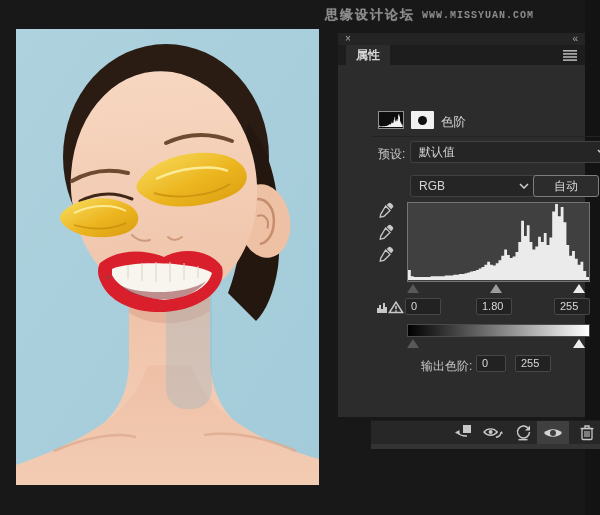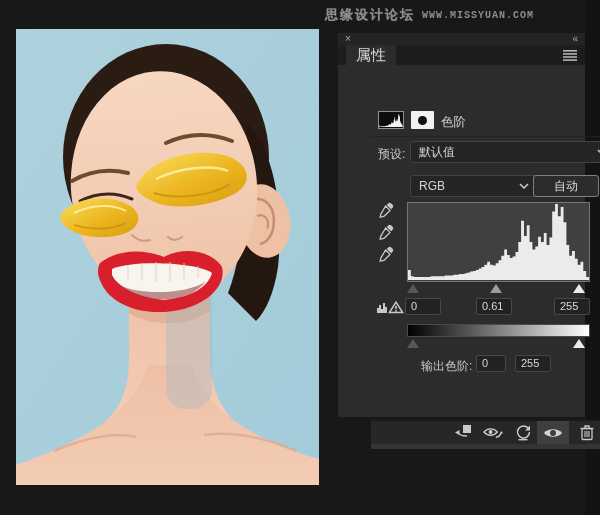--- a/index.html
+++ b/index.html
@@ -21,21 +21,21 @@
   
   .right-strip { position:absolute; left:585px; top:0; width:15px; height:515px; background:#131313; }
 
   
   .panel { position:absolute; left:338px; top:33px; width:247px; height:384px; background:#2c2c2c; }
   .panel-topbar { position:absolute; left:0; top:0; width:247px; height:12px; background:#242424; }
   .close-x { position:absolute; left:7px; top:0px; font-size:10px; line-height:12px; color:#a8a8a8; cursor:default; }
   .collapse { position:absolute; right:7px; top:0px; font-size:10px; line-height:12px; color:#a8a8a8; }
   .tabstrip { position:absolute; left:0; top:12px; width:247px; height:20px; background:#1d1d1d; }
   .tab { position:absolute; left:8px; top:0; height:20px; padding:0 10px; background:#2c2c2c;
-    color:#d6d6d6; font-size:15px; line-height:20px; font-weight:normal; }
+    color:#d6d6d6; font-size:12px; line-height:20px; font-weight:bold; }
   .panel-menu { position:absolute; right:8px; top:5px; width:14px; height:11px; }
 
   .content { position:absolute; left:0; top:32px; width:247px; height:347px;margin-left:33px; }
 
   .thumb-hist { position:absolute; left:7px; top:46px; width:26px; height:18px; background:#0d0d0d;
     border:1px solid #909090; }
   .thumb-mask { position:absolute; left:40px; top:46px; width:23px; height:18px; background:#f1f1f1;
     border-radius:1px; display:flex; align-items:center; justify-content:center; }
   .thumb-mask .dot { width:9px; height:9px; border-radius:50%; background:#101010; }
   .adj-title { position:absolute; left:70px; top:49px; font-size:12.5px; color:#d2d2d2; }
@@ -250,21 +250,21 @@
       <div class="tri t-white in-tri tx-w"></div>
 
       <svg class="warn-icon" viewBox="0 0 28 16">
         <path d="M1,14 L1,9 3,9 3,6 5,6 5,10 7,10 7,4 9,4 9,8 11,8 11,14 Z" fill="#c8c8c8"></path>
         <path d="M20,3.2 L26.6,13.6 L13.4,13.6 Z" fill="none" stroke="#c8c8c8" stroke-width="1.5"></path>
         <rect x="19.2" y="6.8" width="1.6" height="3.4" fill="#c8c8c8"></rect>
         <rect x="19.2" y="11.2" width="1.6" height="1.6" fill="#c8c8c8"></rect>
       </svg>
 
       <div class="numbox nb-shadow">0</div>
-      <div class="numbox nb-gamma">0.61</div>
+      <div class="numbox nb-gamma">1.80</div>
       <div class="numbox nb-high">255</div>
 
       <div class="grad"></div>
       <div class="tri t-shadow out-tri tx-s"></div>
       <div class="tri t-white out-tri tx-w"></div>
 
       <span class="label out-label">输出色阶:</span>
       <div class="numbox nb-out0">0</div>
       <div class="numbox nb-out255">255</div>
 

